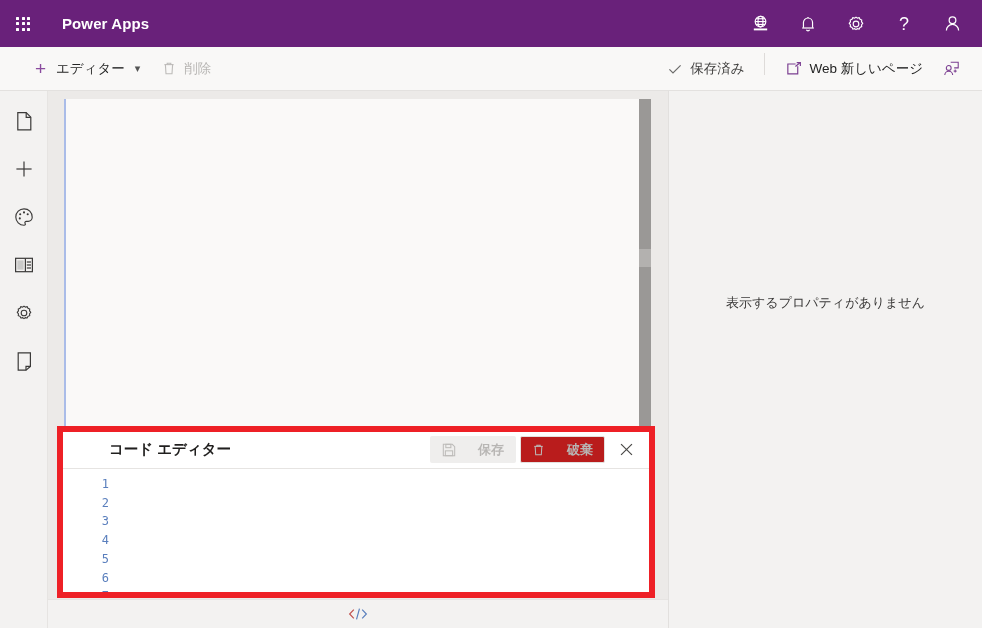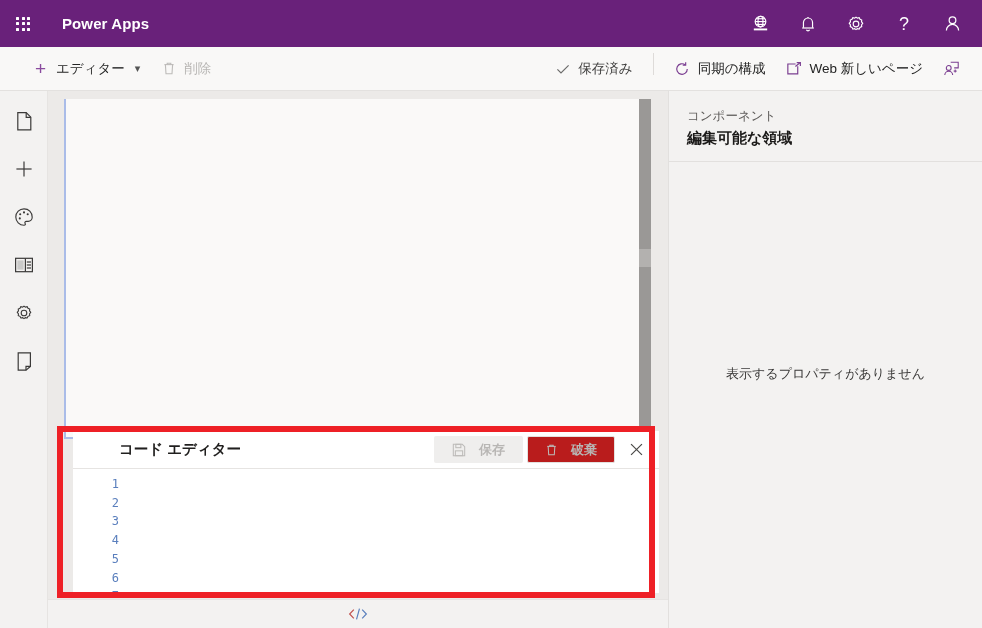--- a/index.html
+++ b/index.html
@@ -81,31 +81,31 @@
   .canvas-scroll-track {
     position: absolute; left: 591px; top: 8px; width: 12px; height: 340px; background: #f0efee;
   }
   .canvas-scroll-thumb {
     position: absolute; left: 591px; top: 8px; width: 12px; height: 340px; background: #9a9896; cursor: pointer;
   }
   .canvas-scroll-thumb .notch { position: absolute; left: 0; top: 150px; width: 12px; height: 18px; background: #b3b1af; }
 
   
   .code-panel {
-    position: absolute; left: 73px; top: 431px; width: 586px; height: 162px;
+    position: absolute; left: 63px; top: 431px; width: 586px; height: 162px;
     background: #ffffff; z-index: 6;
   }
   .code-head {
     height: 38px; display: flex; align-items: center; padding: 0 8px 0 46px;
     border-bottom: 1px solid #e6e4e2;
   }
   .code-title { font-size: 14.5px; font-weight: bold; color: #201f1e; white-space: nowrap; }
   .code-actions { margin-left: auto; display: flex; align-items: center; gap: 4px; }
   .code-btn {
-    display: flex; align-items: center; gap: 13px; height: 27px; padding: 0 17px;
+    display: flex; align-items: center; gap: 22px; height: 27px; padding: 0 11px;
     font-size: 13px; color: #b8b6b4; border: 1px solid transparent; border-radius: 2px; cursor: default;
     white-space: nowrap; font-weight: bold;
   }
   .code-btn.save-btn { background: #efeeed; }
   .code-btn.discard-btn { background: #b91c1c; border-color: #e3e1df; }
   .code-btn svg { display: block; }
   .close-x {
     width: 30px; height: 28px; display: flex; align-items: center; justify-content: center;
     cursor: pointer; color: #5a5958; font-size: 16px; margin-left: 2px;
   }
@@ -238,29 +238,20 @@
         <span class="cmd-ico">
           <svg width="14" height="12" viewBox="0 0 14 12" fill="none" stroke="#6d6c6b" stroke-width="1.2">
             <path d="M1.4 6.3 L5 9.9 L12.6 2.3"></path>
           </svg>
         </span>
         <span class="lbl">保存済み</span>
       </div>
 
       <div class="divider-v"></div>
 
-      <div class="cmd-btn">
-        <span class="cmd-ico">
-          <svg width="16" height="16" viewBox="0 0 17 17" fill="none" stroke="#7b3e91" stroke-width="1.25">
-            <path d="M14.1 8.5 a5.6 5.6 0 1 1 -2.1 -4.35"></path>
-            <path d="M12.4 1.3 v3.1 h-3.1"></path>
-          </svg>
-        </span>
-        <span class="lbl">同期の構成</span>
-      </div>
 
       <div class="cmd-btn">
         <span class="cmd-ico">
           <svg width="16" height="14" viewBox="0 0 17 15" fill="none" stroke="#7b3e91" stroke-width="1.25">
             <path d="M10.2 2.1 H1.9 v10.6 h10.6 V4.6"></path>
             <path d="M10 4.8 L15.2 .6"></path>
             <path d="M11.4 .6 H15.3 V4.4"></path>
           </svg>
         </span>
         <span class="lbl">Web 新しいページ</span>
@@ -398,22 +389,18 @@
     <div class="status-code-btn">
       <svg width="20" height="14" viewBox="0 0 22 15" fill="none" stroke-width="1.3">
         <path d="M6.4 2.6 L1.8 7.5 L6.4 12.4" stroke="#c0504d" fill="none"></path>
         <path d="M15.6 2.6 L20.2 7.5 L15.6 12.4" stroke="#5a7fbd" fill="none"></path>
         <line x1="12.6" y1="1.6" x2="9.4" y2="13.4" stroke="#5a7fbd"></line>
       </svg>
     </div>
   </div>
 
   <div class="rightpanel">
-    <div class="rp-head">
-      <div class="rp-sub">コンポーネント</div>
-      <div class="rp-title">編集可能な領域</div>
-    </div>
     <div class="rp-body">
       <div class="rp-empty">表示するプロパティがありません</div>
     </div>
   </div>
 
 </div>
 
 </body></html>

